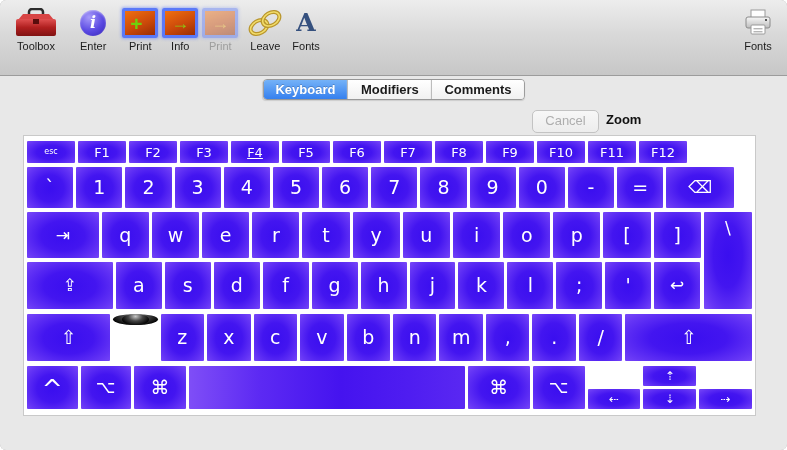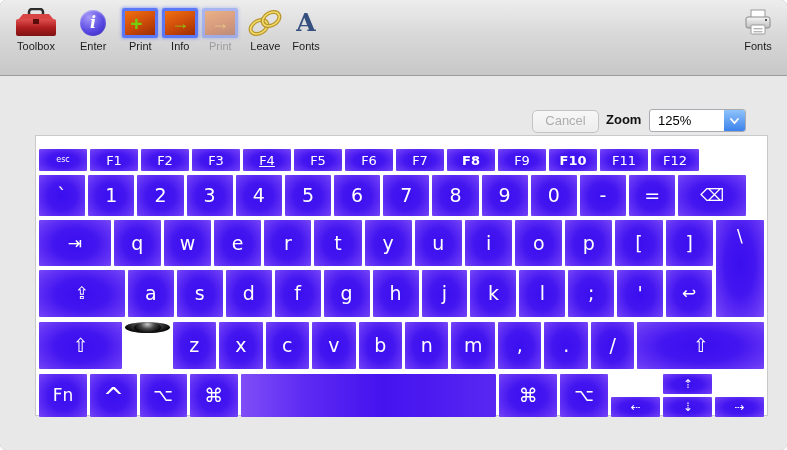--- a/index.html
+++ b/index.html
@@ -41,21 +41,21 @@
   .tab.selected{background:linear-gradient(#74b2f8,#3580ee);color:#fff;text-shadow:0 -1px 0 rgba(0,0,0,.2);}
 
   .cancel-btn{position:absolute;left:532px;top:34px;width:65px;height:21px;border:1px solid #c3c3c3;border-radius:5px;background:linear-gradient(#f7f7f7,#ededed);color:#aeaeae;font-size:13px;text-align:center;line-height:20px;}
   .zoom-label{position:absolute;left:606px;top:36px;font-size:13px;font-weight:bold;color:#101010;}
   .zoom-select{position:absolute;left:649px;top:33px;width:97px;height:23px;background:#fff;border:1px solid #a9abb0;border-radius:3px;box-sizing:border-box;display:flex;align-items:center;}
   .zoom-value{flex:1;font-size:13px;color:#000;padding-left:8px;}
   .zoom-arrow{width:21px;height:100%;border-radius:0 2px 2px 0;background:linear-gradient(#8ec3fa,#3c82ec);display:flex;align-items:center;justify-content:center;}
   .zoom-arrow svg{display:block;}
 
   
-  .kb-panel{position:absolute;left:23px;top:59px;width:733px;height:281px;box-sizing:border-box;background:#fff;border:1px solid #c9c9c9;padding:13px 3px;margin-left:12px;}
+  .kb-panel{position:absolute;left:23px;top:59px;width:733px;height:281px;box-sizing:border-box;background:#fff;border:1px solid #c9c9c9;padding:5px 3px;}
   .kb-row{display:flex;gap:3px;align-items:stretch;}
   .kb-spacer{background:transparent;}
   .key{background:radial-gradient(ellipse 72% 78% at 50% 52%,#3a0eef 0%,#4315f0 42%,#6535f5 78%,#7d4cf9 100%);border-radius:1px;color:#fff;display:flex;align-items:center;justify-content:center;font-family:"DejaVu Sans",sans-serif;font-size:19px;line-height:1;cursor:default;user-select:none;}
   .key.xs{font-size:8px;}
   .key.sm{font-size:13px;}
   .key.md{font-size:17px;}
   .key.caret{font-size:25px;align-items:flex-start;padding-top:10px;box-sizing:border-box;}
   .key.space{background:linear-gradient(90deg,#7f4ef7 0%,#5d2af3 25%,#4513ef 55%,#4f1df1 80%,#5a28f2 100%);}
   .key.half{height:20px;align-self:flex-end;font-size:12px;}
   .kb-updown{display:flex;flex-direction:column;justify-content:space-between;}
@@ -167,46 +167,43 @@
           </svg>
         </div>
         <div class="tb-label">Fonts</div>
       </div>
 
     </div>
   </div>
 
   <div class="content">
 
+    <div class="tabs">
+      <div class="tab selected">Keyboard</div>
+      <div class="tab">Modifiers</div>
+      <div class="tab">Comments</div>
+    </div>
 
     <div class="cancel-btn">Cancel</div>
     <div class="zoom-label">Zoom</div>
-    <div class="zoom-select">
-      <div class="zoom-value">125%</div>
-      <div class="zoom-arrow">
-        <svg width="9" height="6" viewBox="0 0 9 6">
-            <path d="M1 1 L4.5 5 L8 1" fill="none" stroke="#fff" stroke-width="1.8" stroke-linecap="round"></path>
-          </svg>
-      </div>
-    </div>
 
     <div class="kb-panel">
       <div>
           <div class="kb-row" style="height: 22px; margin-bottom: 4px;">
             <div class="key xs" style="flex: 48 1 0px;">esc</div>
             <div class="key sm" style="flex: 48 1 0px;">F1</div>
             <div class="key sm" style="flex: 48 1 0px;">F2</div>
             <div class="key sm" style="flex: 48 1 0px;">F3</div>
             <div class="key sm" style="flex: 48 1 0px; text-decoration: underline;">F4</div>
             <div class="key sm" style="flex: 48 1 0px;">F5</div>
             <div class="key sm" style="flex: 48 1 0px;">F6</div>
             <div class="key sm" style="flex: 48 1 0px;">F7</div>
-            <div class="key sm" style="flex: 48 1 0px; font-weight: bold;">F8</div>
+            <div class="key sm" style="flex: 48 1 0px;">F8</div>
             <div class="key sm" style="flex: 48 1 0px;">F9</div>
-            <div class="key sm" style="flex: 48 1 0px; font-weight: bold;">F10</div>
+            <div class="key sm" style="flex: 48 1 0px;">F10</div>
             <div class="key sm" style="flex: 48 1 0px;">F11</div>
             <div class="key sm" style="flex: 48 1 0px;">F12</div>
             <div class="kb-spacer" style="flex: 62 1 0px;"></div>
           </div>
           <div class="kb-row" style="height: 41px; margin-bottom: 4px;">
             <div class="key" style="flex: 48 1 0px;">`</div>
             <div class="key" style="flex: 48 1 0px;">1</div>
             <div class="key" style="flex: 48 1 0px;">2</div>
             <div class="key" style="flex: 48 1 0px;">3</div>
             <div class="key" style="flex: 48 1 0px;">4</div>
@@ -266,21 +263,20 @@
             <div class="key" style="flex: 45 1 0px;">v</div>
             <div class="key" style="flex: 45 1 0px;">b</div>
             <div class="key" style="flex: 45 1 0px;">n</div>
             <div class="key" style="flex: 45 1 0px;">m</div>
             <div class="key" style="flex: 45 1 0px;">,</div>
             <div class="key" style="flex: 45 1 0px;">.</div>
             <div class="key" style="flex: 45 1 0px;">/</div>
             <div class="key" style="flex: 131 1 0px;">⇧</div>
           </div>
           <div class="kb-row" style="height: 43px; margin-bottom: 0px;">
-            <div class="key md" style="flex: 48 1 0px;">Fn</div>
             <div class="key caret" style="flex: 47 1 0px;">^</div>
             <div class="key md" style="flex: 47 1 0px;">⌥</div>
             <div class="key" style="flex: 48 1 0px;">⌘</div>
             <div class="key space" style="flex: 256 1 0px;"></div>
             <div class="key" style="flex: 58 1 0px;">⌘</div>
             <div class="key md" style="flex: 48 1 0px;">⌥</div>
             <div class="key half" style="flex: 49 1 0px;">⇠</div>
             <div class="kb-updown" style="flex: 49 1 0px;">
               <div class="key half">⇡</div>
               <div class="key half">⇣</div>

